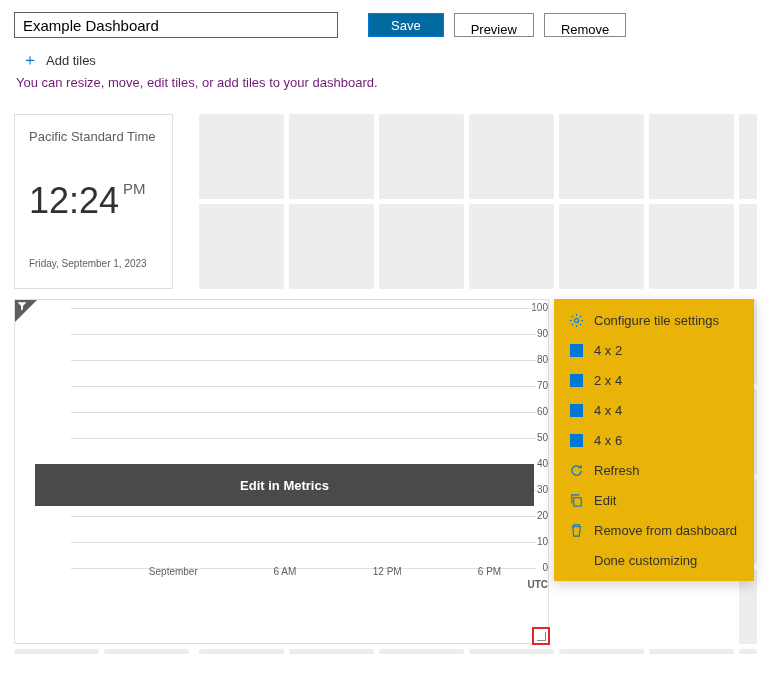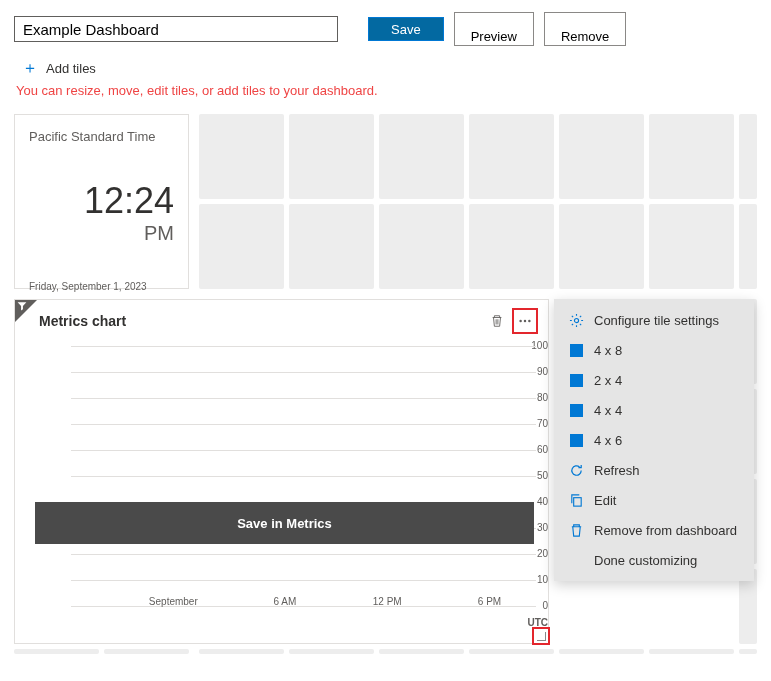--- a/index.html
+++ b/index.html
@@ -17,55 +17,55 @@
     width: 324px;
     height: 26px;
     padding: 2px 8px;
     font-size: 15px;
     border: 1px solid #605e5c;
     outline: none;
     font-family: inherit;
   }
   .btn {
     height: 24px;
-    padding: 16px 16px;
+    padding: 8px 16px;
     font-size: 13px;
     border: 1px solid #8a8886;
     background: #fff;
     cursor: pointer;
     font-family: inherit;
   }
   .btn-primary {
     background: #0369a1;
     border-color: #0078d4;
     color: #fff;
     padding: 0 22px;
   }
   .add-row { display: flex; align-items: center; gap: 8px; margin: 12px 0 4px 8px; color: #323130; cursor: pointer; }
   .plus-icon { color: #0078d4; font-size: 16px; font-weight: 400; }
-  .hint { margin: 4px 0 16px 2px; color: #ef4444; }
+  .hint { margin: 4px 0 24px 2px; color: #701a75; }
 
   .grid-area { position: relative; height: 540px; }
   .tile-slot {
     position: absolute;
     background: #ededed;
     border-radius: 2px;
   }
   .clock-tile {
     position: absolute;
     left: 0; top: 0;
-    width: 175px; height: 175px;
+    width: 159px; height: 175px;
     background: #fff;
     border: 1px solid #e1dfdd;
     padding: 14px 14px 10px 14px;
   }
   .clock-tz { font-size: 13px; color: #605e5c; }
-  .clock-time-row { display: flex; align-items: flex-end; margin-top: 36px; flex-direction: column; }
+  .clock-time-row { display: flex; align-items: flex-start; margin-top: 36px; }
   .clock-time { font-size: 36px; font-weight: 300; color: #323130; }
-  .clock-ampm { font-size: 20px; font-weight: 400; color: #605e5c; margin-left: 4px; }
+  .clock-ampm { font-size: 15px; font-weight: 400; color: #605e5c; margin-left: 4px; }
   .clock-date { font-size: 10px; color: #605e5c; margin-top: 36px; }
 
   .metrics-tile {
     position: absolute;
     left: 0; top: 185px;
     width: 535px; height: 345px;
     background: #fff;
     border: 1px solid #e1dfdd;
   }
   .filter-corner {
@@ -80,21 +80,21 @@
     padding: 8px 10px 4px 24px;
   }
   .metrics-title { font-size: 14px; font-weight: 600; }
   .metrics-actions { display: flex; gap: 6px; align-items: center; }
   .icon-btn { width: 18px; height: 18px; display: flex; align-items: center; justify-content: center; cursor: pointer; }
   .ellipsis-highlight { border: 2px solid #e3262d; padding: 4px; }
 
   .chart-body { position: relative; padding: 6px 12px 0 20px; height: 294px; }
   .y-tick { position: absolute; right: 0; font-size: 10px; color: #605e5c; text-align: right; width: 30px; }
   .gridline { position: absolute; left: 56px; right: 12px; height: 1px; background: #e1dfdd; }
-  .x-axis { position: absolute; left: 56px; right: 12px; bottom: 20px; height: 16px; text-align: center; }
+  .x-axis { position: absolute; left: 56px; right: 12px; bottom: 12px; height: 16px; text-align: center; }
   .x-tick { position: absolute; font-size: 10px; color: #605e5c; transform: translateX(-50%); }
   .x-utc { position: absolute; right: 0; bottom: 4px; font-size: 10px; color: #605e5c; font-weight: 600; }
 
   .edit-bar {
     position: absolute; left: 20px; right: 14px;
     top: 164px; height: 42px;
     background: #4a4a4a; color: #fff;
     display: flex; align-items: center; justify-content: center;
     font-size: 13px; font-weight: 600;
     cursor: pointer;
@@ -107,21 +107,21 @@
   .resize-handle::after {
     content: ""; position: absolute; right: 2px; bottom: 2px;
     width: 8px; height: 8px;
     border-right: 1px solid #888; border-bottom: 1px solid #888;
   }
 
   .context-menu {
     position: absolute;
     left: 540px; top: 185px;
     width: 200px;
-    background: #e5e5e5;
+    background: #eab308;
     box-shadow: 0 4px 12px rgba(0,0,0,.18);
     padding: 6px 0;
     font-size: 13px;
   }
   .menu-item {
     display: flex; align-items: center; gap: 10px;
     padding: 7px 14px; cursor: pointer;
   }
   .menu-icon { width: 16px; height: 16px; display: flex; align-items: center; justify-content: center; flex-shrink: 0; }
   .blue-square { width: 13px; height: 13px; background: #0078d4; }
@@ -185,37 +185,20 @@
     </div>
     <div class="clock-date">Friday, September 1, 2023</div>
   </div>
 
   <div class="metrics-tile">
     <div class="filter-corner"></div>
     <div class="filter-icon">
       <svg width="10" height="10" viewBox="0 0 16 16">
           <path d="M1 2h14l-5.5 6v5l-3 2v-7z" fill="#fff"></path>
         </svg>
-    </div>
-    <div class="metrics-header">
-      <div class="metrics-title">Metrics chart</div>
-      <div class="metrics-actions">
-        <span class="icon-btn">
-          <svg width="14" height="14" viewBox="0 0 16 16" stroke="#605e5c" fill="none" stroke-width="1">
-              <path d="M3 4h10M5 4V2h6v2M4 4l1 10h6l1-10M7 6v6M9 6v6"></path>
-            </svg>
-        </span>
-        <span class="ellipsis-highlight">
-          <svg width="14" height="14" viewBox="0 0 16 16" fill="#605e5c">
-              <circle cx="3" cy="8" r="1.4"></circle>
-              <circle cx="8" cy="8" r="1.4"></circle>
-              <circle cx="13" cy="8" r="1.4"></circle>
-            </svg>
-        </span>
-      </div>
     </div>
 
     <div class="chart-body">
 
       <div class="y-tick" style="top:2px">100</div>
       <div class="gridline" style="top:8px"></div>
       <div class="y-tick" style="top:28px">90</div>
       <div class="gridline" style="top:34px"></div>
       <div class="y-tick" style="top:54px">80</div>
       <div class="gridline" style="top:60px"></div>
@@ -228,21 +211,21 @@
       <div class="y-tick" style="top:158px">40</div>
       <div class="y-tick" style="top:184px">30</div>
       <div class="gridline" style="top:190px"></div>
       <div class="y-tick" style="top:210px">20</div>
       <div class="gridline" style="top:216px"></div>
       <div class="y-tick" style="top:236px">10</div>
       <div class="gridline" style="top:242px"></div>
       <div class="y-tick" style="top:262px">0</div>
       <div class="gridline" style="top:268px"></div>
 
-      <div class="edit-bar">Save in Metrics</div>
+      <div class="edit-bar">Edit in Metrics</div>
 
       <div class="x-axis">
         <span class="x-tick" style="left:22%">September</span>
         <span class="x-tick" style="left:46%">6 AM</span>
         <span class="x-tick" style="left:68%">12 PM</span>
         <span class="x-tick" style="left:90%">6 PM</span>
       </div>
       <span class="x-utc">UTC</span>
     </div>
 
@@ -256,21 +239,21 @@
             <circle cx="8" cy="8" r="2.2"></circle>
             <path d="M8 1v2M8 13v2M1 8h2M13 8h2M3 3l1.4 1.4M11.6 11.6L13 13M13 3l-1.4 1.4M4.4 11.6L3 13"></path>
           </svg>
       </span>
       <span>Configure tile settings</span>
     </div>
     <div class="menu-item">
       <span class="menu-icon">
           <div class="blue-square"></div>
         </span>
-      <span>4 x 8</span>
+      <span>4 x 2</span>
     </div>
     <div class="menu-item">
       <span class="menu-icon">
           <div class="blue-square"></div>
         </span>
       <span>2 x 4</span>
     </div>
     <div class="menu-item">
       <span class="menu-icon">
           <div class="blue-square"></div>

